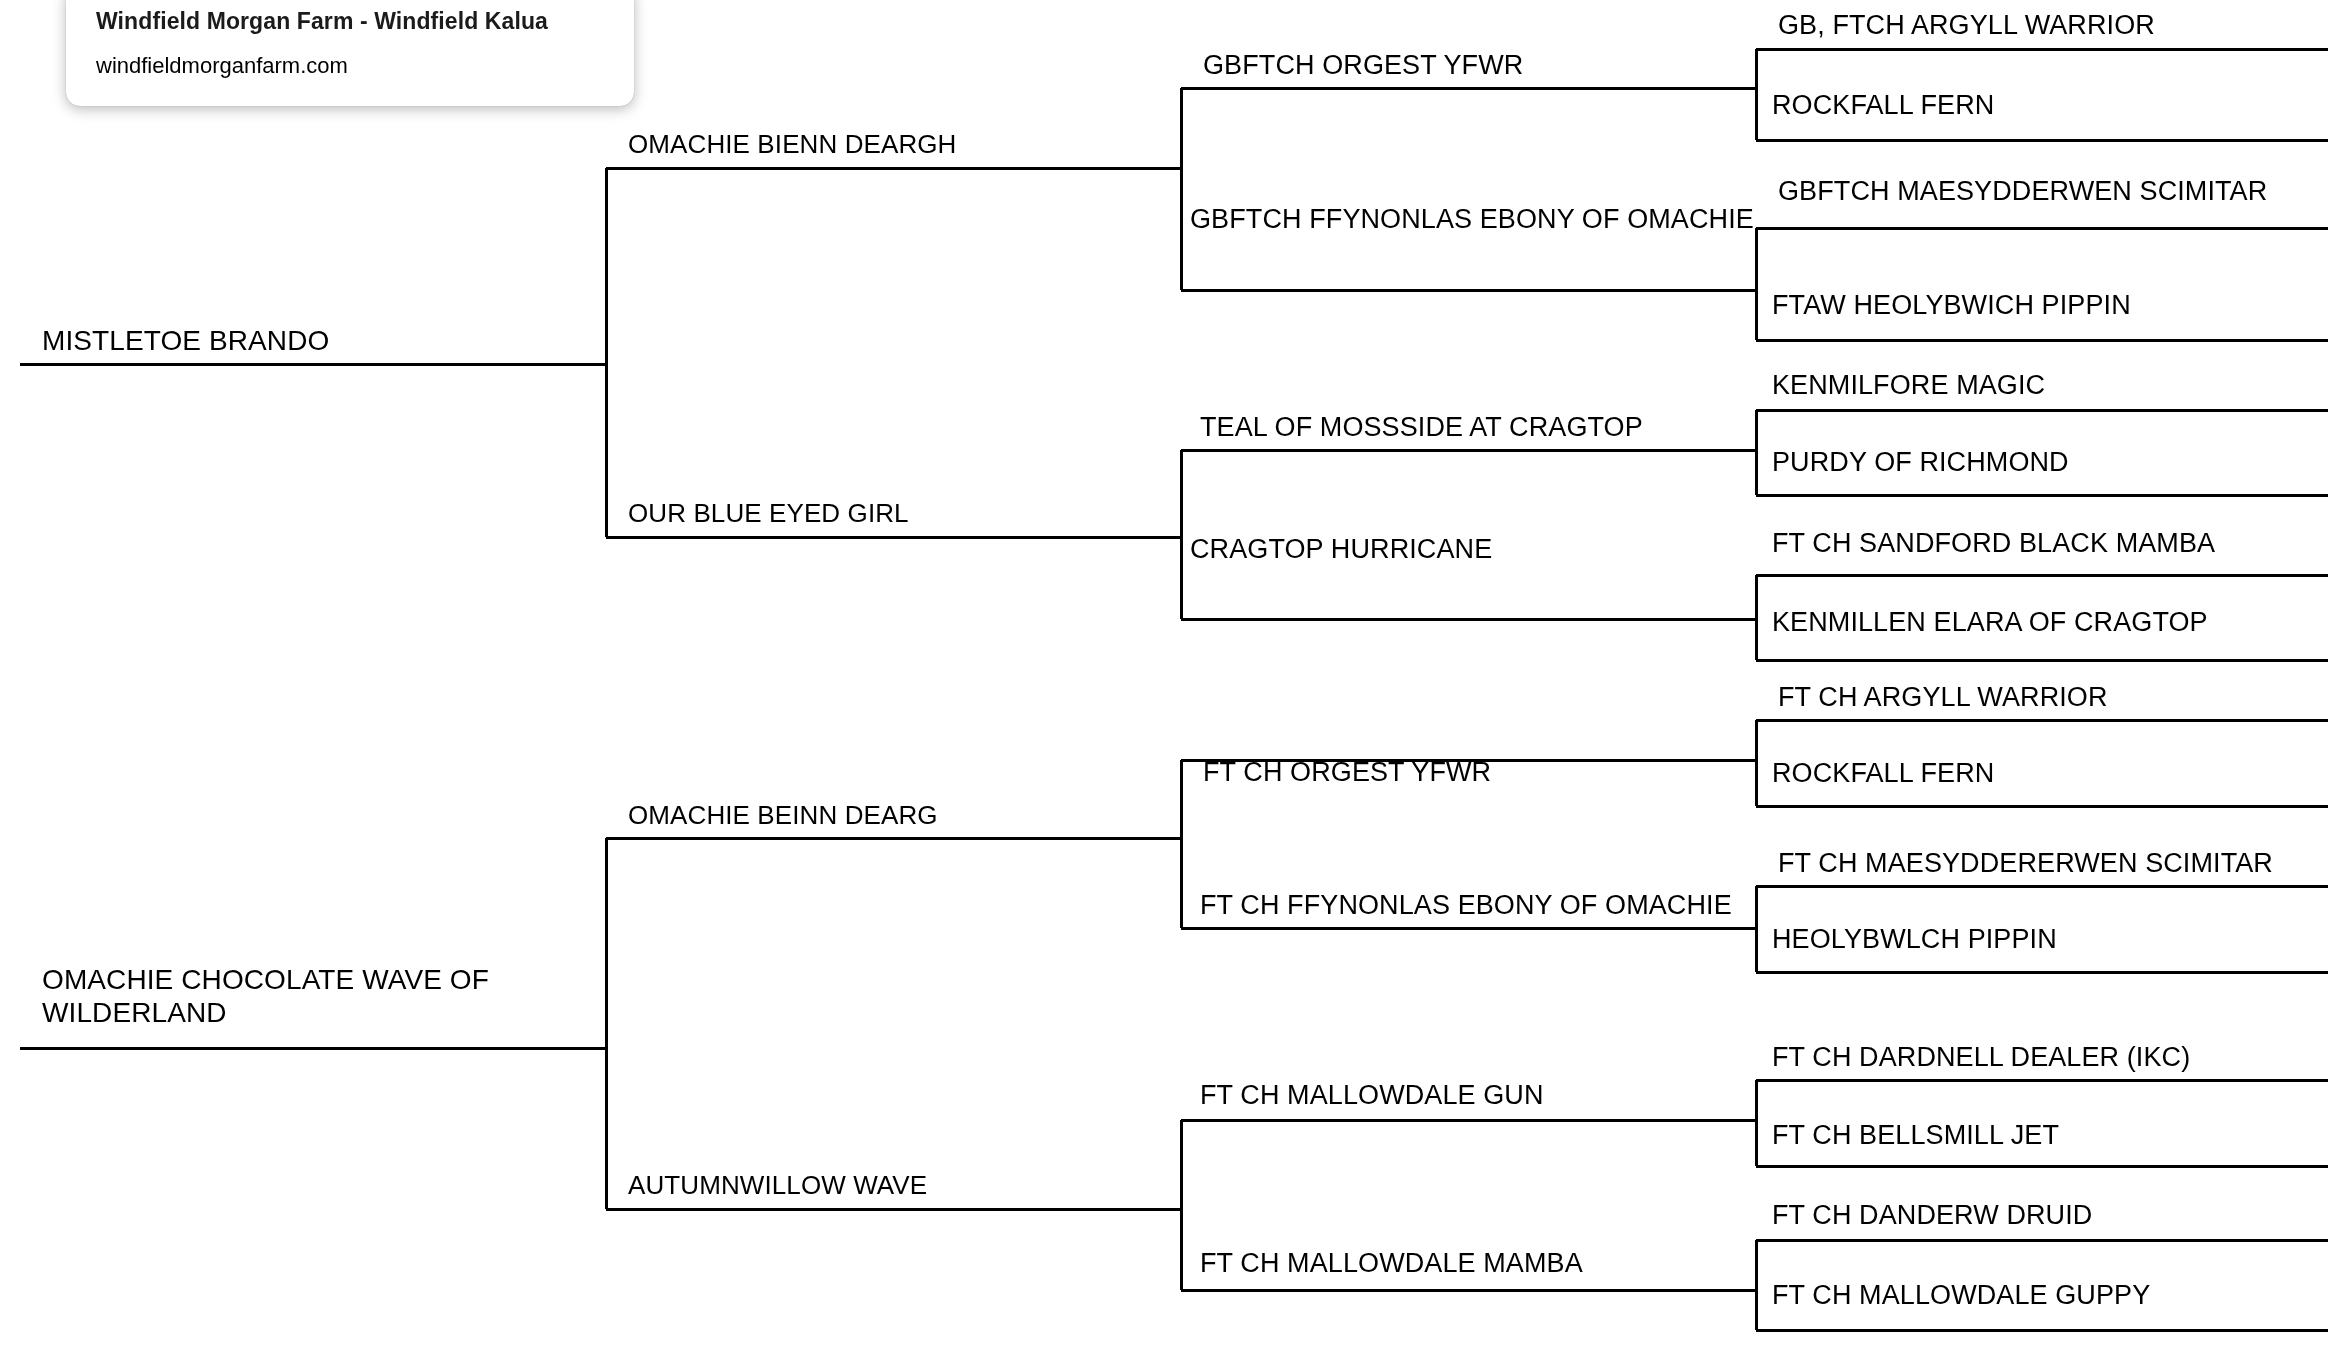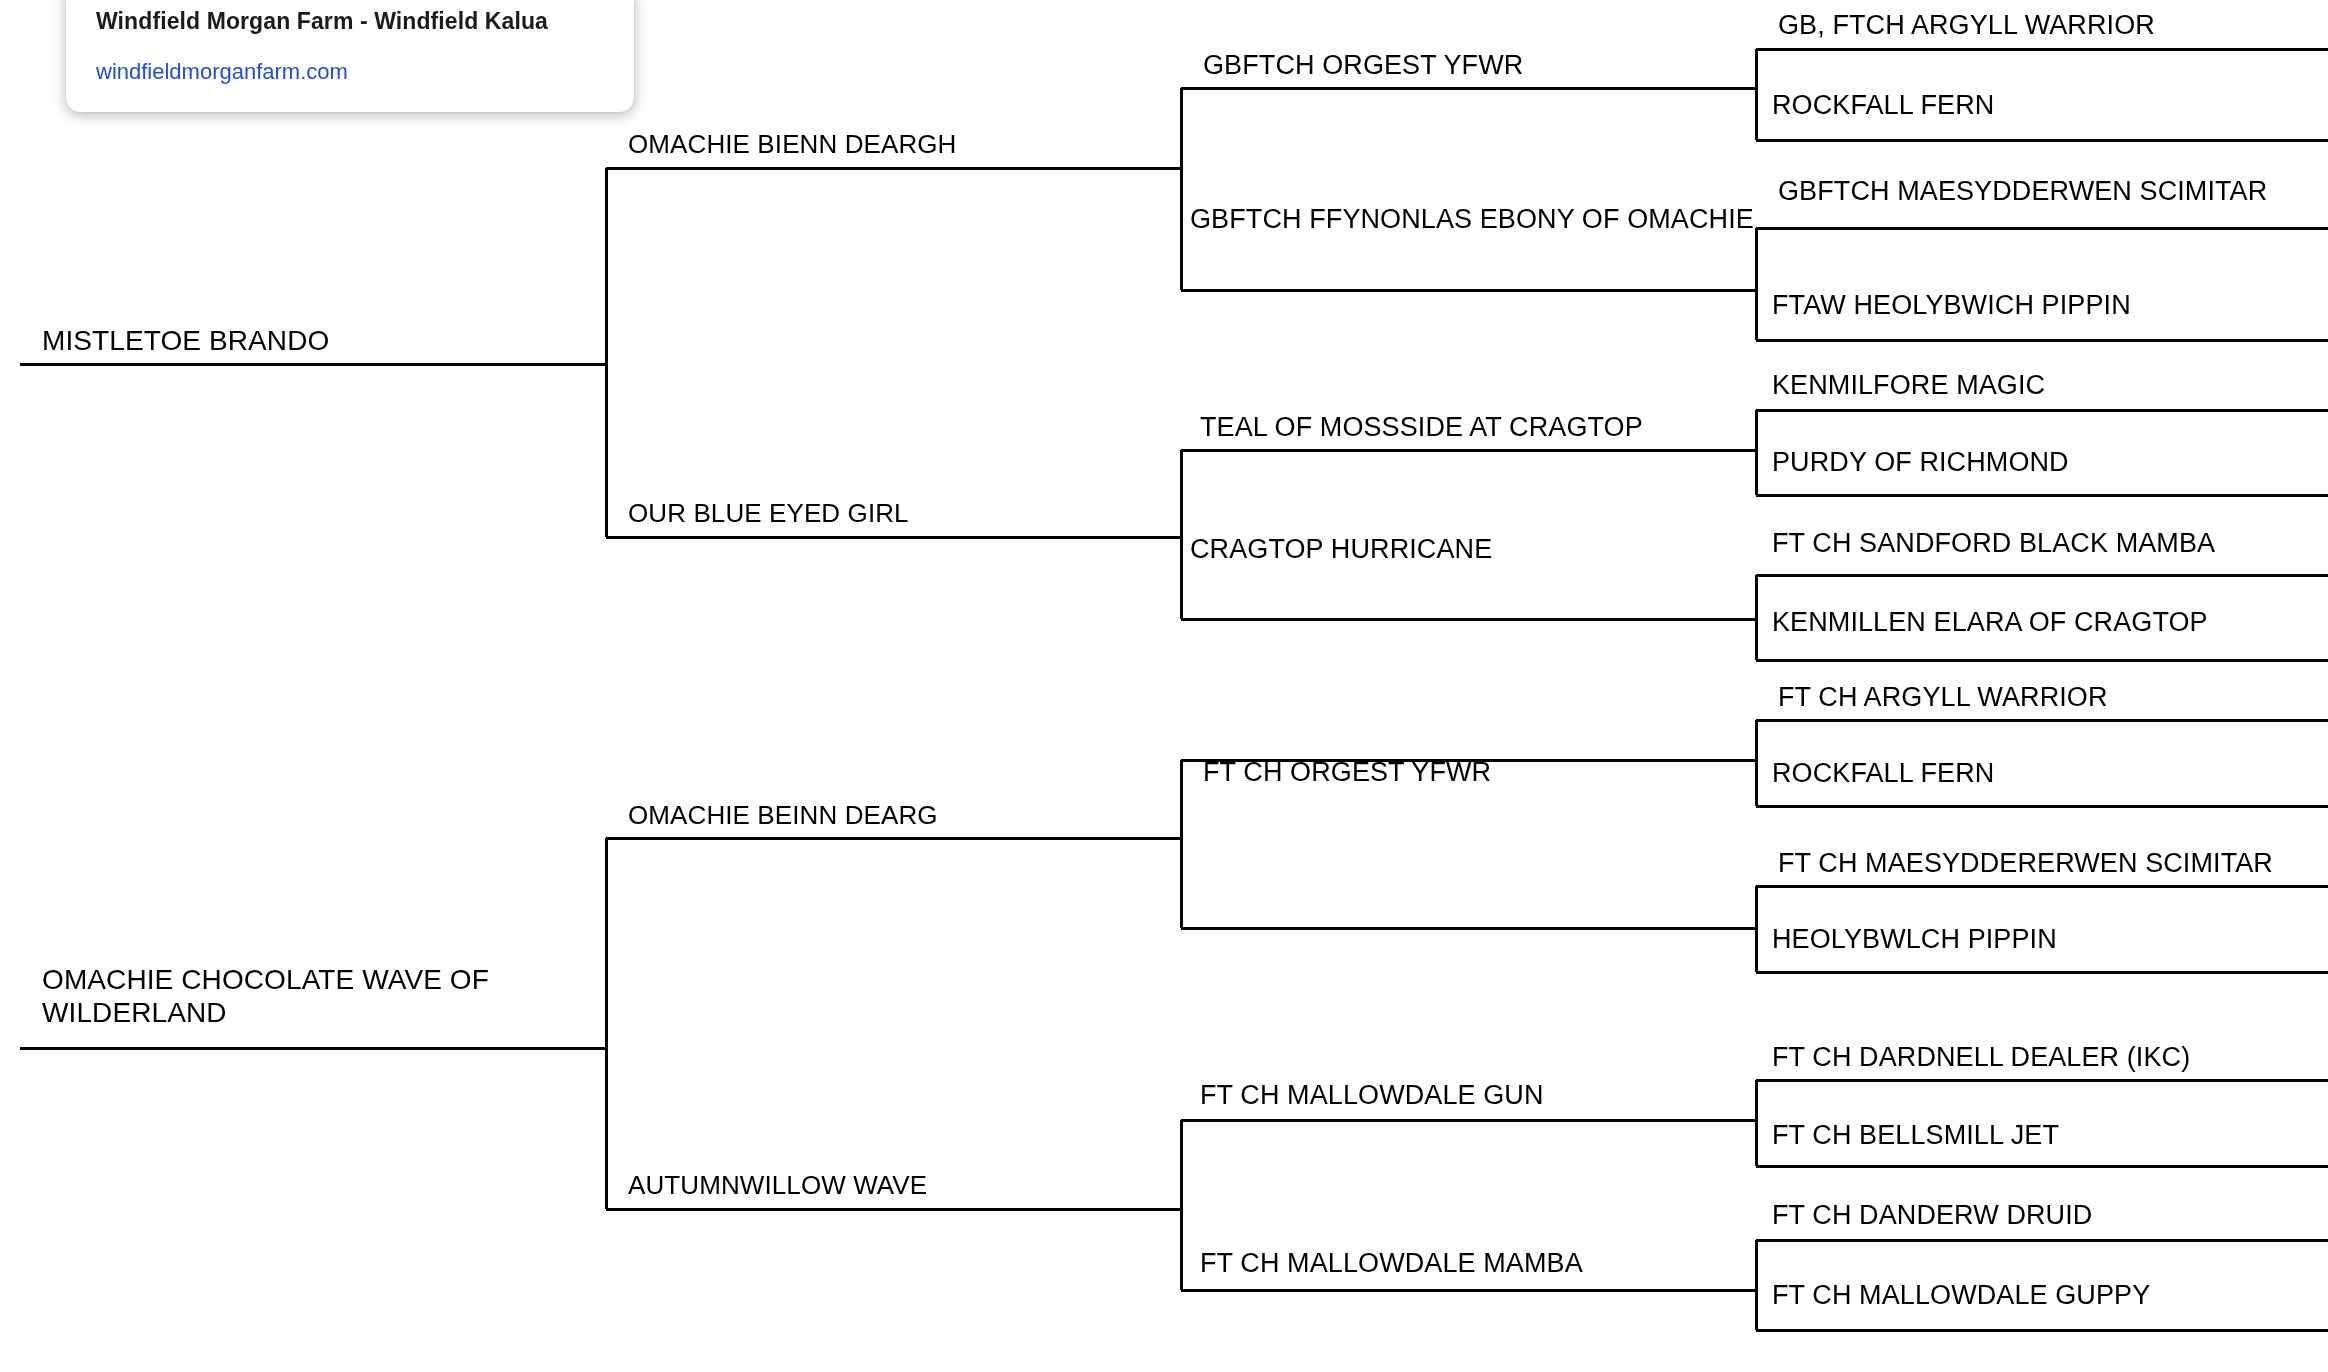--- a/index.html
+++ b/index.html
@@ -61,23 +61,23 @@
     z-index: 30;
   }
   #link-preview .lp-title {
     font-size: 23px;
     font-weight: bold;
     color: #1b1b1b;
     line-height: 1.33;
     letter-spacing: 0.1px;
   }
   #link-preview .lp-url {
-    margin-top: 21px;
+    margin-top: 15px;
     font-size: 22px;
-    color: #1d4ed8;
+    color: #000000;
     line-height: 1.3;
   }
   
   #clipped-glyph {
     position: absolute;
     left: 196px;
     top: -26px;
     font-size: 30px;
     color: #111111;
     z-index: 20;
@@ -167,20 +167,21 @@
   <div class="node g4" style="left:1772px; top:447px;">PURDY OF RICHMOND</div>
   <div class="node g4" style="left:1772px; top:528px;">FT CH SANDFORD BLACK MAMBA</div>
   <div class="node g4" style="left:1772px; top:607px;">KENMILLEN ELARA OF CRAGTOP</div>
 
   <div class="node g1" style="left:42px; top:964px;">OMACHIE CHOCOLATE WAVE OF WILDERLAND</div>
 
   <div class="node g2" style="left:628px; top:800px;">OMACHIE BEINN DEARG</div>
   <div class="node g2" style="left:628px; top:1170px;">AUTUMNWILLOW WAVE</div>
 
   <div class="node g3" style="left:1203px; top:722px;margin-top:35px;">FT CH ORGEST YFWR</div>
+  <div class="node g3" style="left:1200px; top:890px;">FT CH FFYNONLAS EBONY OF OMACHIE</div>
   <div class="node g3" style="left:1200px; top:1080px;">FT CH MALLOWDALE GUN</div>
   <div class="node g3" style="left:1200px; top:1248px;">FT CH MALLOWDALE MAMBA</div>
 
   <div class="node g4" style="left:1778px; top:682px;">FT CH ARGYLL WARRIOR</div>
   <div class="node g4" style="left:1772px; top:758px;">ROCKFALL FERN</div>
   <div class="node g4" style="left:1778px; top:848px;">FT CH MAESYDDERERWEN SCIMITAR</div>
   <div class="node g4" style="left:1772px; top:924px;">HEOLYBWLCH PIPPIN</div>
   <div class="node g4" style="left:1772px; top:1042px;">FT CH DARDNELL DEALER (IKC)</div>
   <div class="node g4" style="left:1772px; top:1120px;">FT CH BELLSMILL JET</div>
   <div class="node g4" style="left:1772px; top:1200px;">FT CH DANDERW DRUID</div>

